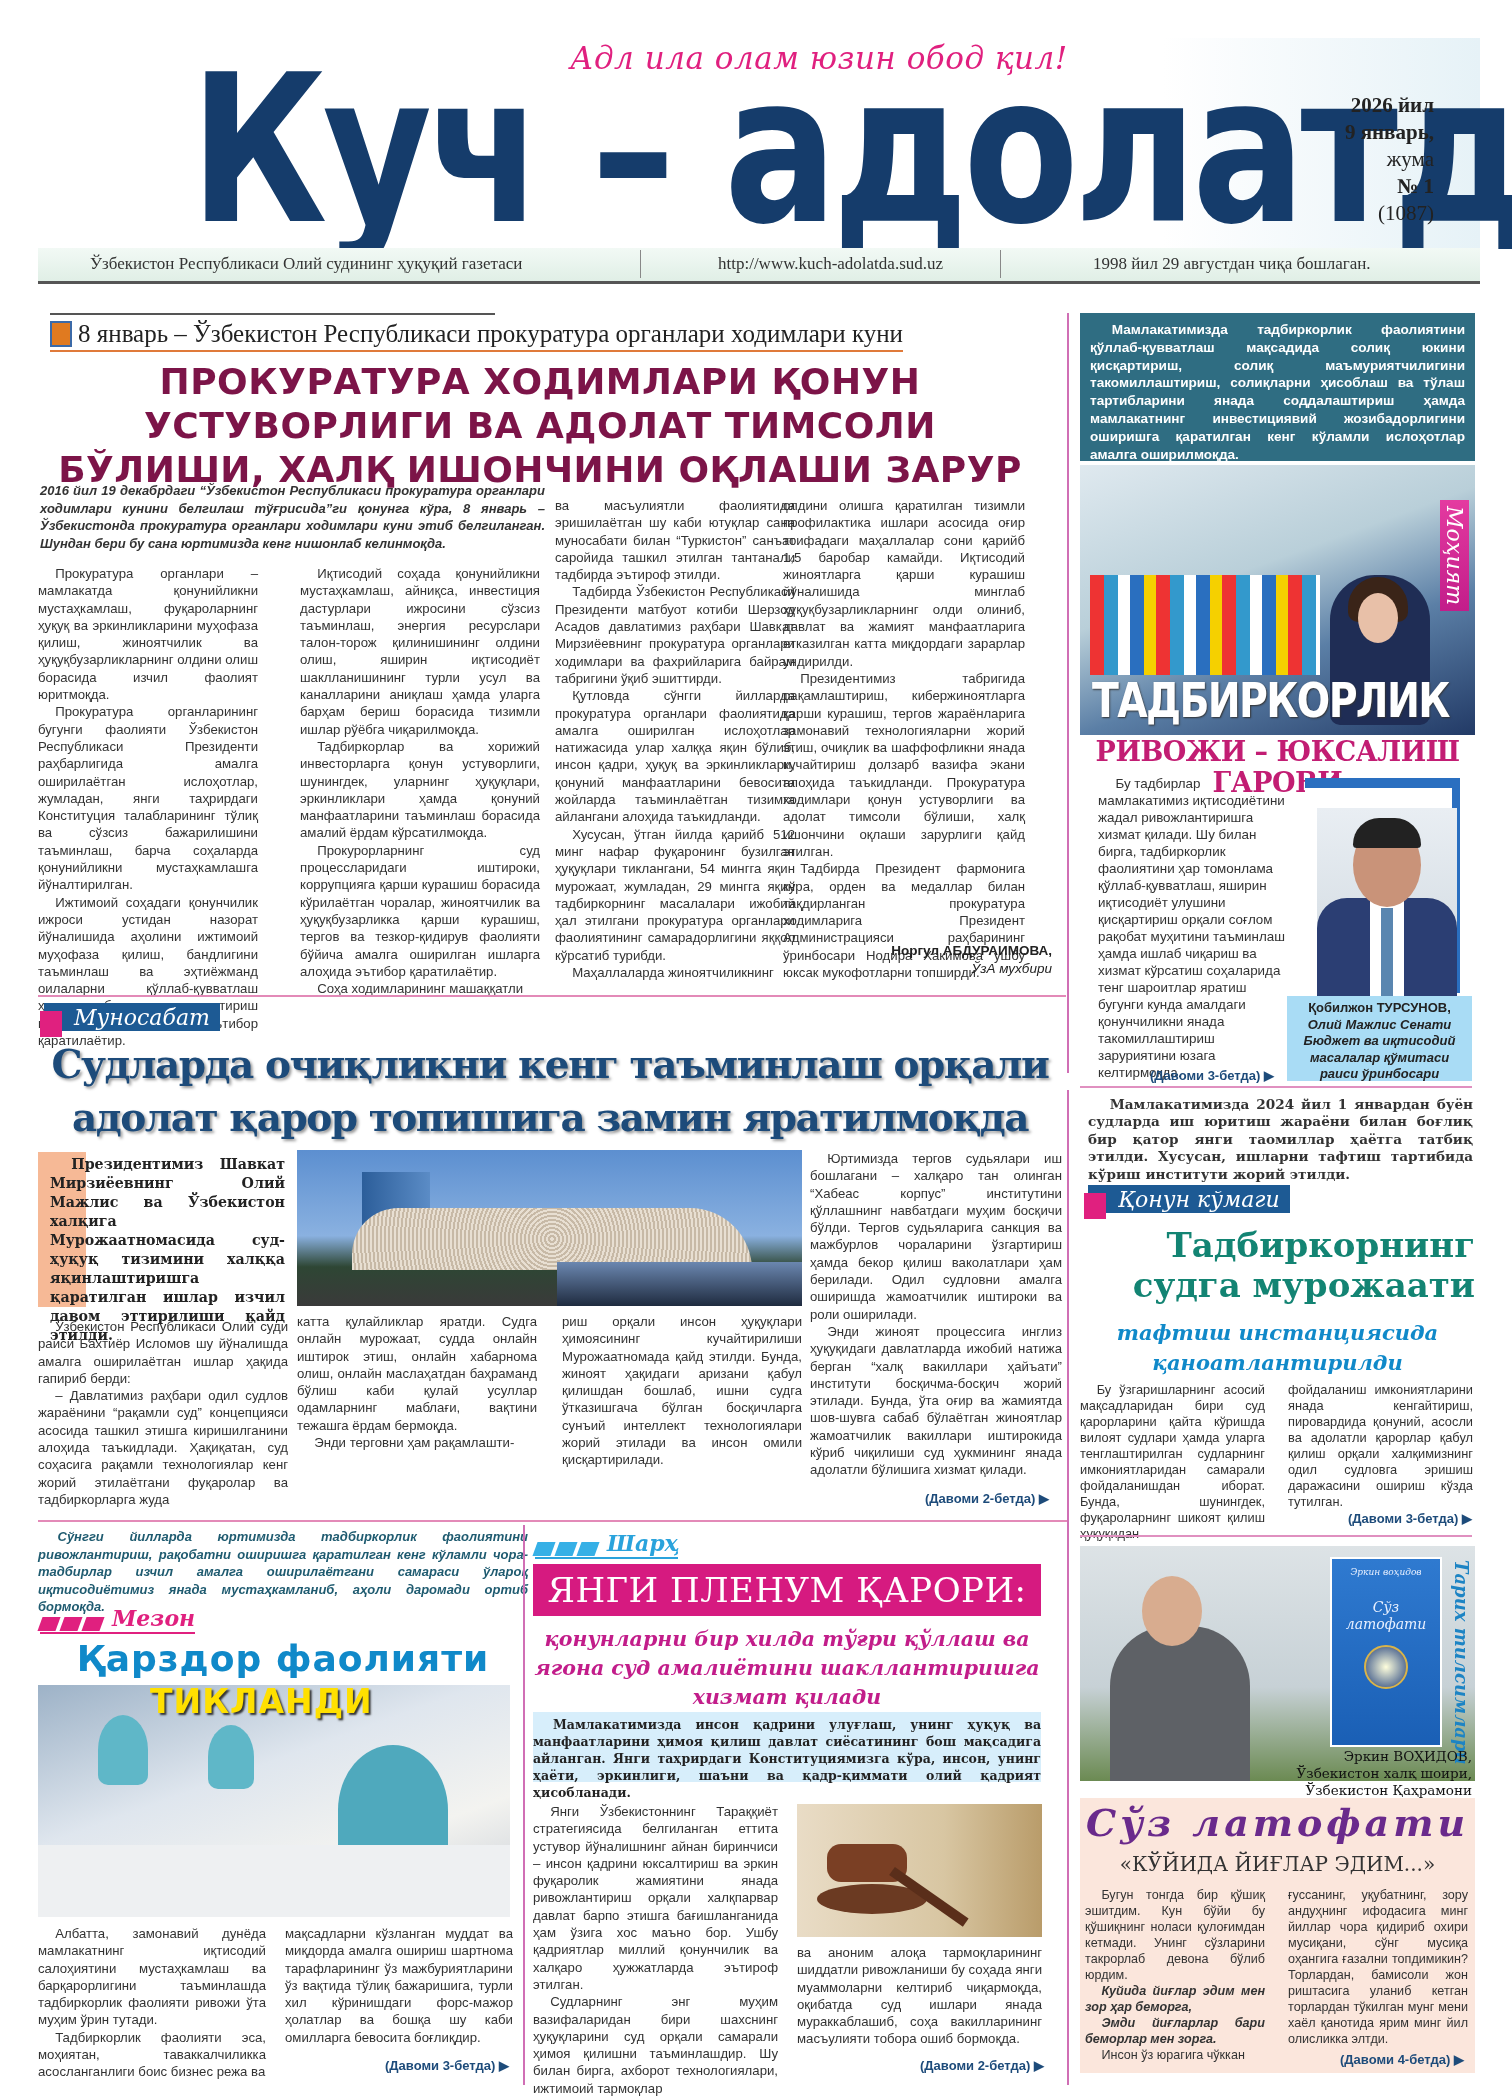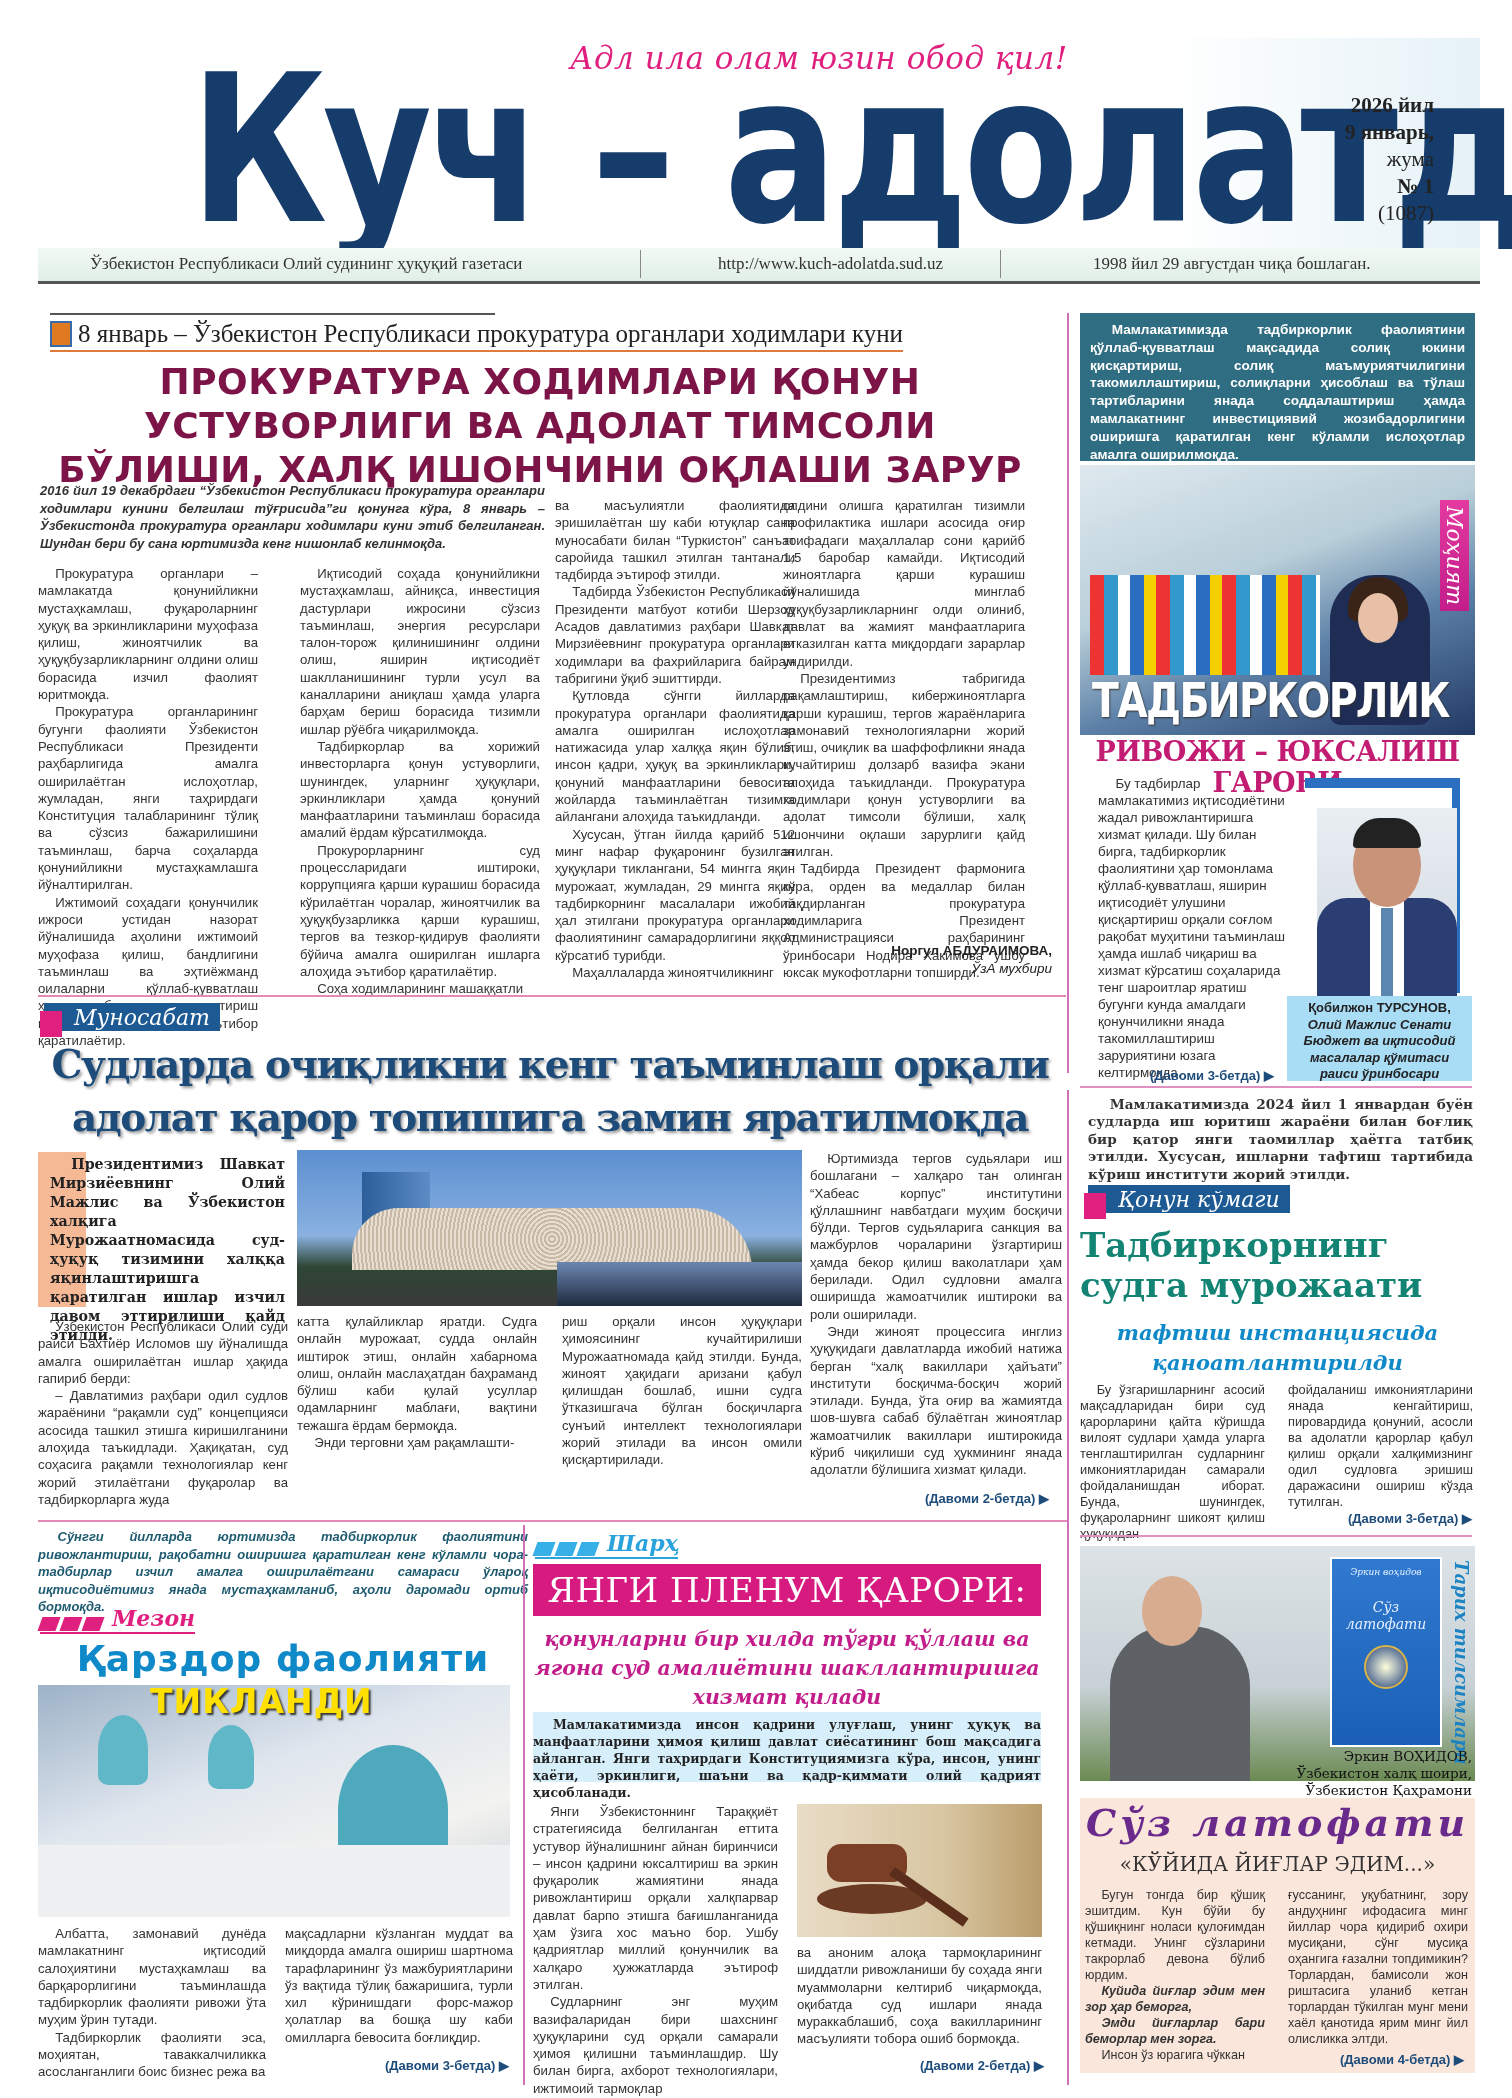--- a/index.html
+++ b/index.html
@@ -215,21 +215,21 @@
 <div id="hl-r" class="abs"></div>
 <div id="greenbar" class="abs"></div>
 <div id="greenlead" class="abs">
     <p>Мамлакатимизда 2024 йил 1 январдан буён судларда иш юритиш жараёни билан боғлиқ бир қатор янги таомиллар ҳаётга татбиқ этилди. Хусусан, ишларни тафтиш тартибида кўриш институти жорий этилди.</p>
   </div>
 
 <div class="tag" style="left:1088px;top:1185px;font-size:22px">
   <span class="pk"></span>
   <span>Қонун кўмаги</span>
 </div>
-<div class="abs" style="left:1080px;top:1225px;width:395px;text-align:left;font-family:'DejaVu Serif',serif;font-weight:bold;color:#138473;font-size:34px;line-height:40px">Тадбиркорнинг судга мурожаати</div>
+<div class="abs" style="left:1080px;top:1225px;width:395px;text-align:right;font-family:'DejaVu Serif',serif;font-weight:bold;color:#138473;font-size:34px;line-height:40px">Тадбиркорнинг судга мурожаати</div>
 <div class="abs" style="left:1080px;top:1318px;width:395px;text-align:center;font-family:'DejaVu Serif',serif;font-style:italic;font-weight:bold;color:#1089c9;font-size:21px;line-height:30px">тафтиш инстанциясида қаноатлантирилди</div>
 <div class="abs col" style="left:1080px;top:1382px;width:185px;font-size:12.8px;line-height:16px">
     <p>Бу ўзгаришларнинг асосий мақсадларидан бири суд қарорларини қайта кўришда вилоят судлари ҳамда уларга тенглаштирилган судларнинг имкониятларидан самарали фойдаланишдан иборат. Бунда, шунингдек, фуқароларнинг шикоят қилиш ҳуқуқидан</p>
   </div>
 <div class="abs col" style="left:1288px;top:1382px;width:185px;font-size:12.8px;line-height:16px">
     <p style="text-indent:0">фойдаланиш имкониятларини янада кенгайтириш, пировардида қонуний, асосли ва адолатли қарорлар қабул қилиш орқали халқимизнинг одил судловга эришиш даражасини ошириш кўзда тутилган.</p>
   </div>
 <div class="abs cont" style="left:1348px;top:1511px">(Давоми 3-бетда) ▶</div>
 <div class="abs" style="left:1080px;top:1535px;width:392px;height:2px;background:#e090c0"></div>
 

